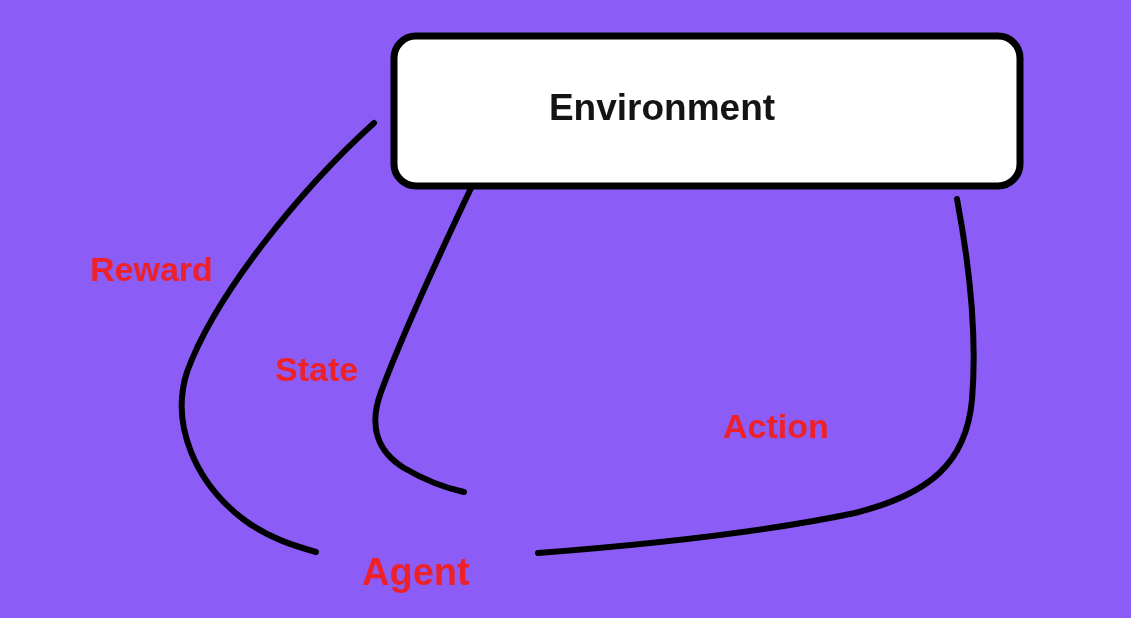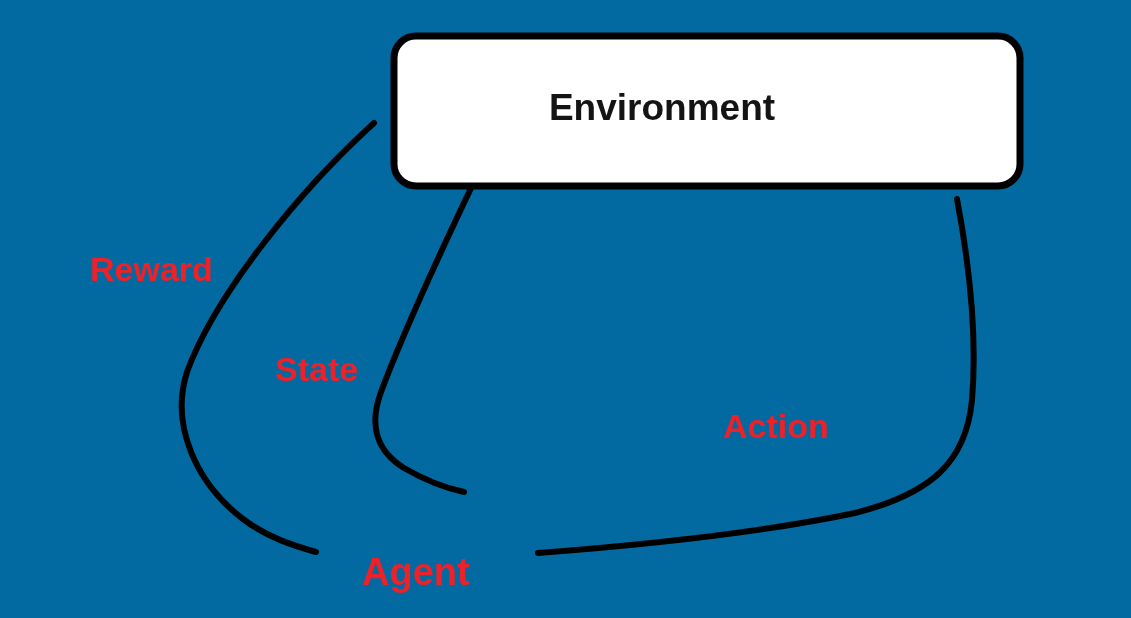--- a/index.html
+++ b/index.html
@@ -8,21 +8,21 @@
     padding: 0;
     background: #ffffff;
   }
   body {
     font-family: "Liberation Sans", sans-serif;
   }
   #canvas {
     position: relative;
     width: 1131px;
     height: 618px;
-    background: #0369a1;
+    background: #8b5cf6;
     overflow: hidden;
   }
   #diagram-svg {
     position: absolute;
     left: 0;
     top: 0;
     width: 1131px;
     height: 618px;
     display: block;
   }

